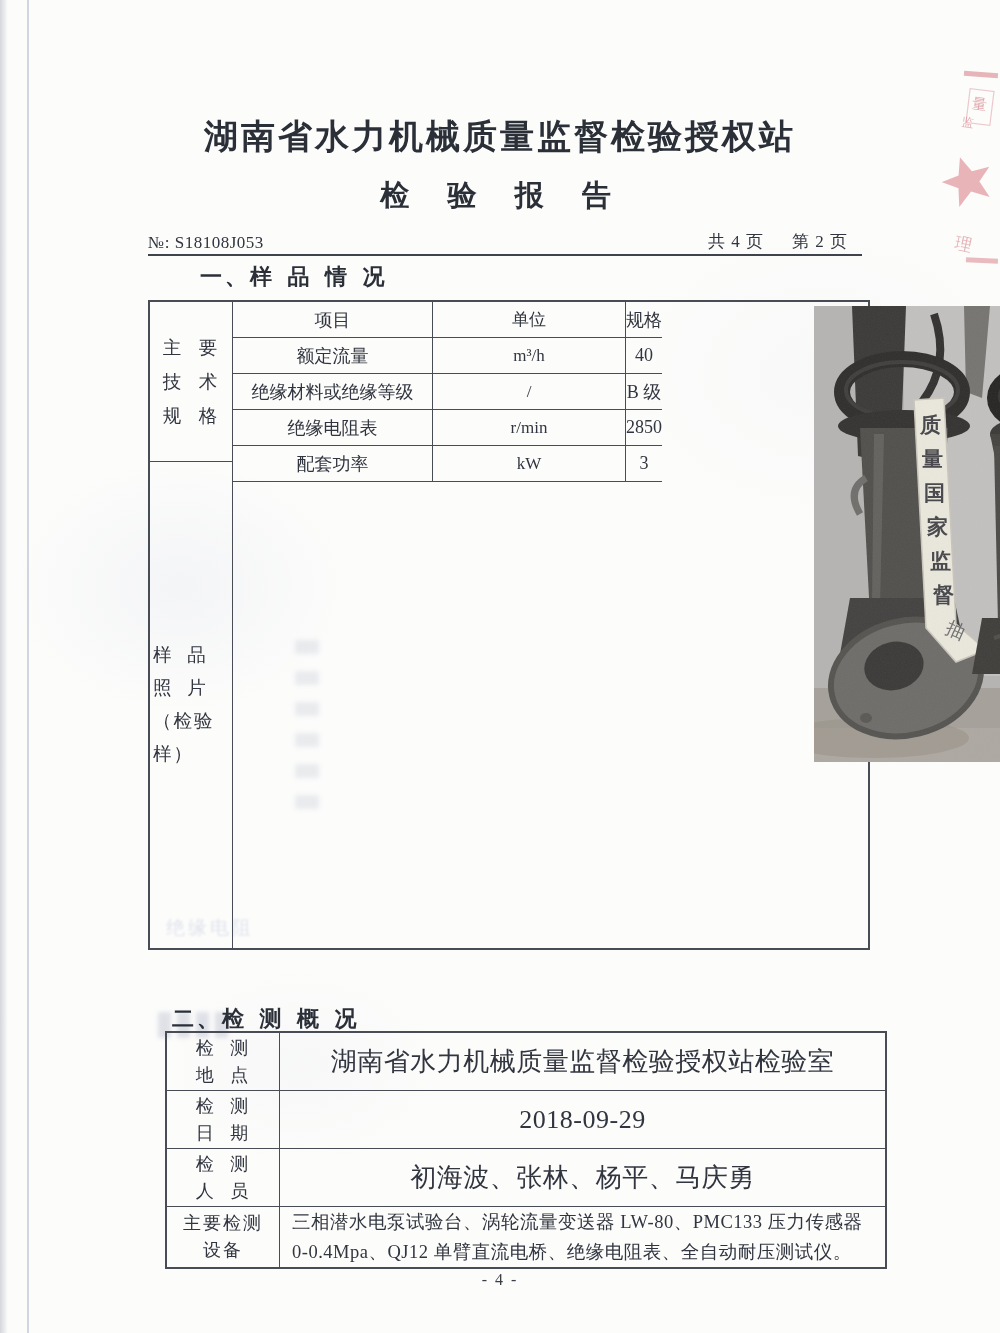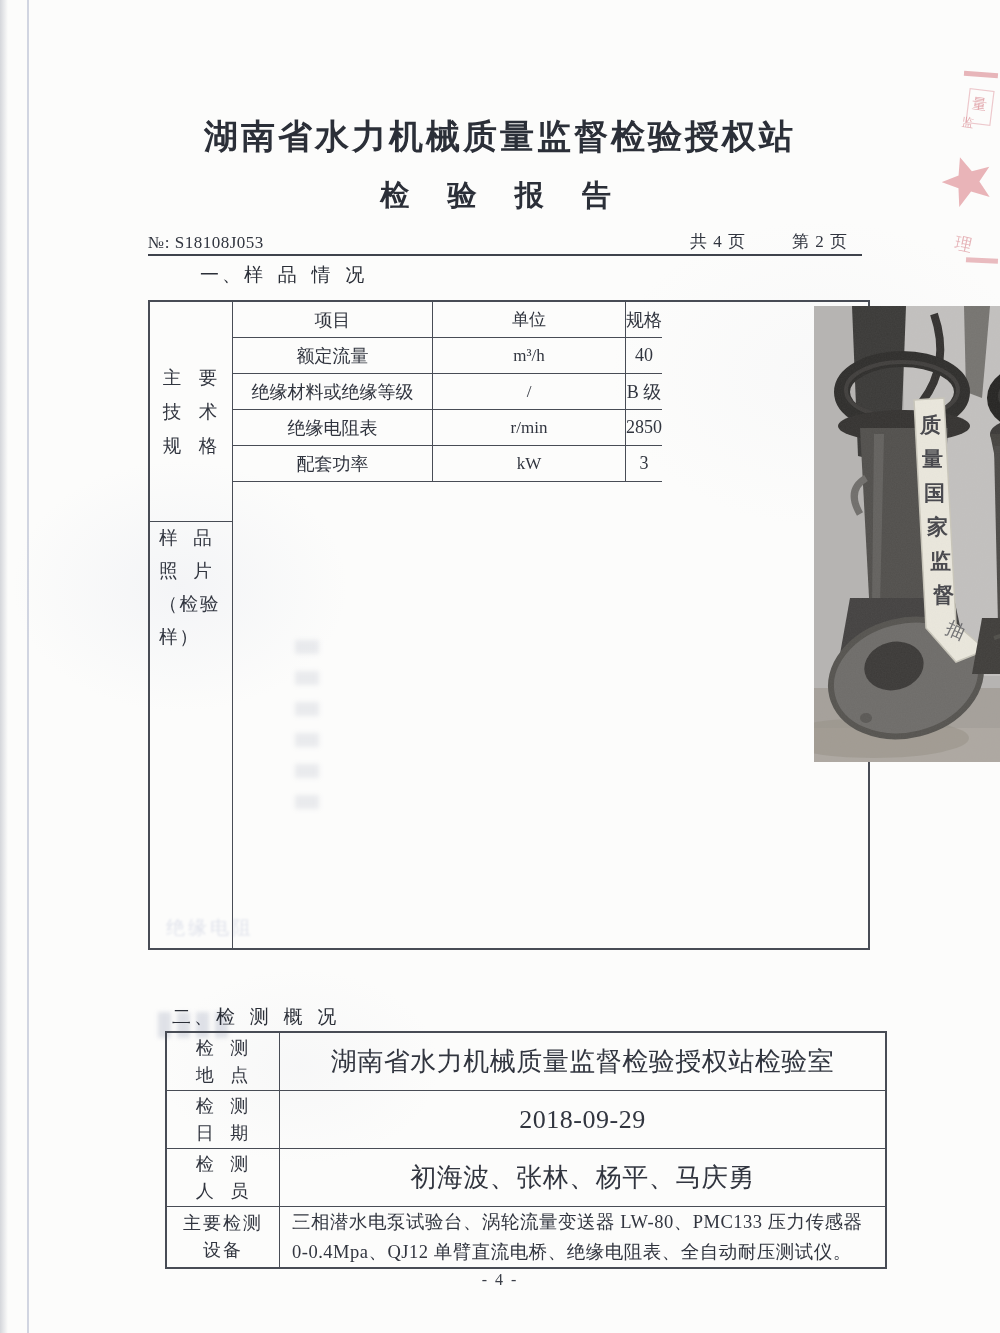--- a/index.html
+++ b/index.html
@@ -19,35 +19,35 @@
 
   .doc-title{position:absolute;left:0;top:114px;width:100%;text-align:center;
     font-size:34px;font-weight:700;letter-spacing:3px;color:#2b2f38;}
   .doc-subtitle{position:absolute;left:0;top:176px;width:100%;text-align:center;
     font-size:29px;font-weight:700;letter-spacing:9px;word-spacing:13px;color:#2b2f38;}
 
   .no-row{position:absolute;left:148px;top:228px;width:714px;height:25px;
     border-bottom:2px solid #3f434c;display:flex;justify-content:space-between;align-items:flex-end;
     font-size:17px;padding-bottom:1px;}
   .no-left{letter-spacing:.5px;}
-  .no-right{display:flex;gap:46px;padding-right:14px;letter-spacing:1px;}
-
-  .sec-heading{position:absolute;font-size:19px;font-weight:400;letter-spacing:3px;word-spacing:4px;color:#2b2f38;}
+  .no-right{display:flex;gap:28px;padding-right:14px;letter-spacing:1px;}
+
+  .sec-heading{position:absolute;font-size:22px;font-weight:700;letter-spacing:3px;word-spacing:4px;color:#2b2f38;}
   .h1{left:200px;top:262px;}
   .h2{left:172px;top:956px;margin-top:48px;}
 
   
   .t1{position:absolute;left:148px;top:300px;width:722px;height:650px;
     border:2px solid #484c55;box-sizing:border-box;display:flex;}
   .t1-left{width:83px;border-right:1.5px solid #484c55;box-sizing:border-box;
     display:flex;flex-direction:column;}
-  .t1-left-top{height:220px;border-bottom:1.5px solid #484c55;box-sizing:border-box;
+  .t1-left-top{height:160px;border-bottom:1.5px solid #484c55;box-sizing:border-box;
     display:flex;flex-direction:column;justify-content:center;align-items:center;}
   .t1-left-top div{font-size:18.5px;line-height:34px;letter-spacing:2px;word-spacing:9px;}
-  .t1-left-bottom{flex:1;display:flex;flex-direction:column;justify-content:flex-start;padding-left:9px;}
+  .t1-left-bottom{flex:1;display:flex;flex-direction:column;justify-content:center;padding-left:3px;}
   .t1-left-bottom div{font-size:18.5px;line-height:33px;letter-spacing:2px;word-spacing:7px;}
   .t1-right{flex:1;display:flex;flex-direction:row;}
   .spec-rows{height:180px;display:flex;flex-direction:column;box-sizing:border-box;}
   .spec-row{flex:1;display:flex;border-bottom:1.5px solid #484c55;box-sizing:border-box;}
   .spec-cell{display:flex;align-items:center;justify-content:center;font-size:18px;box-sizing:border-box;}
   .c-item{width:200px;border-right:1.5px solid #484c55;}
   .c-unit{width:193px;border-right:1.5px solid #484c55;font-size:17px;}
   .c-spec{flex:1;}
   .photo-row{flex:1;position:relative;}
   .photo-wrap{position:absolute;left:152px;top:4px;width:340px;height:456px;}

